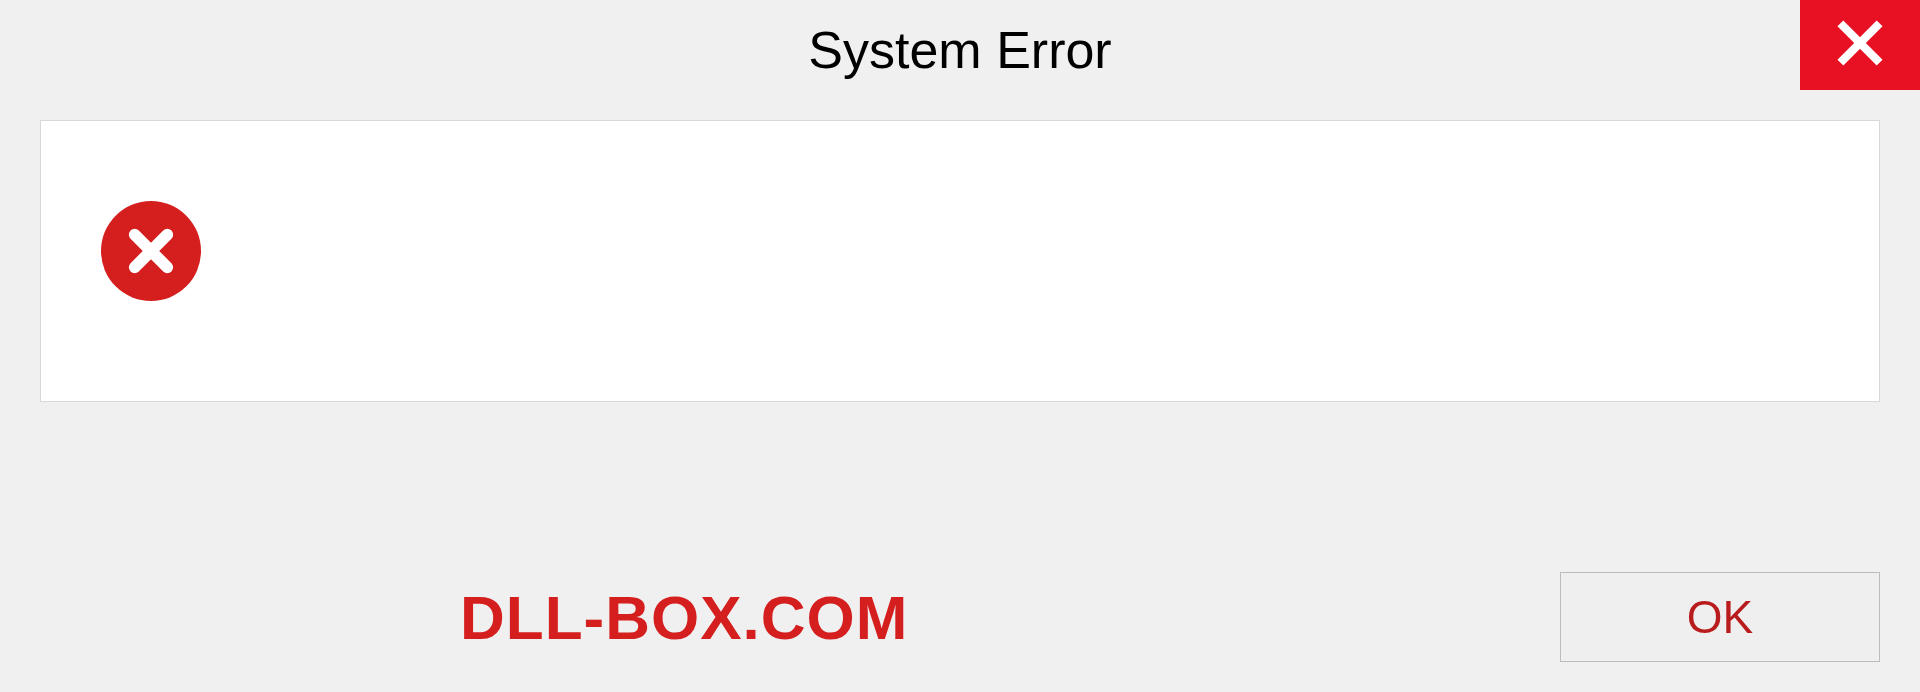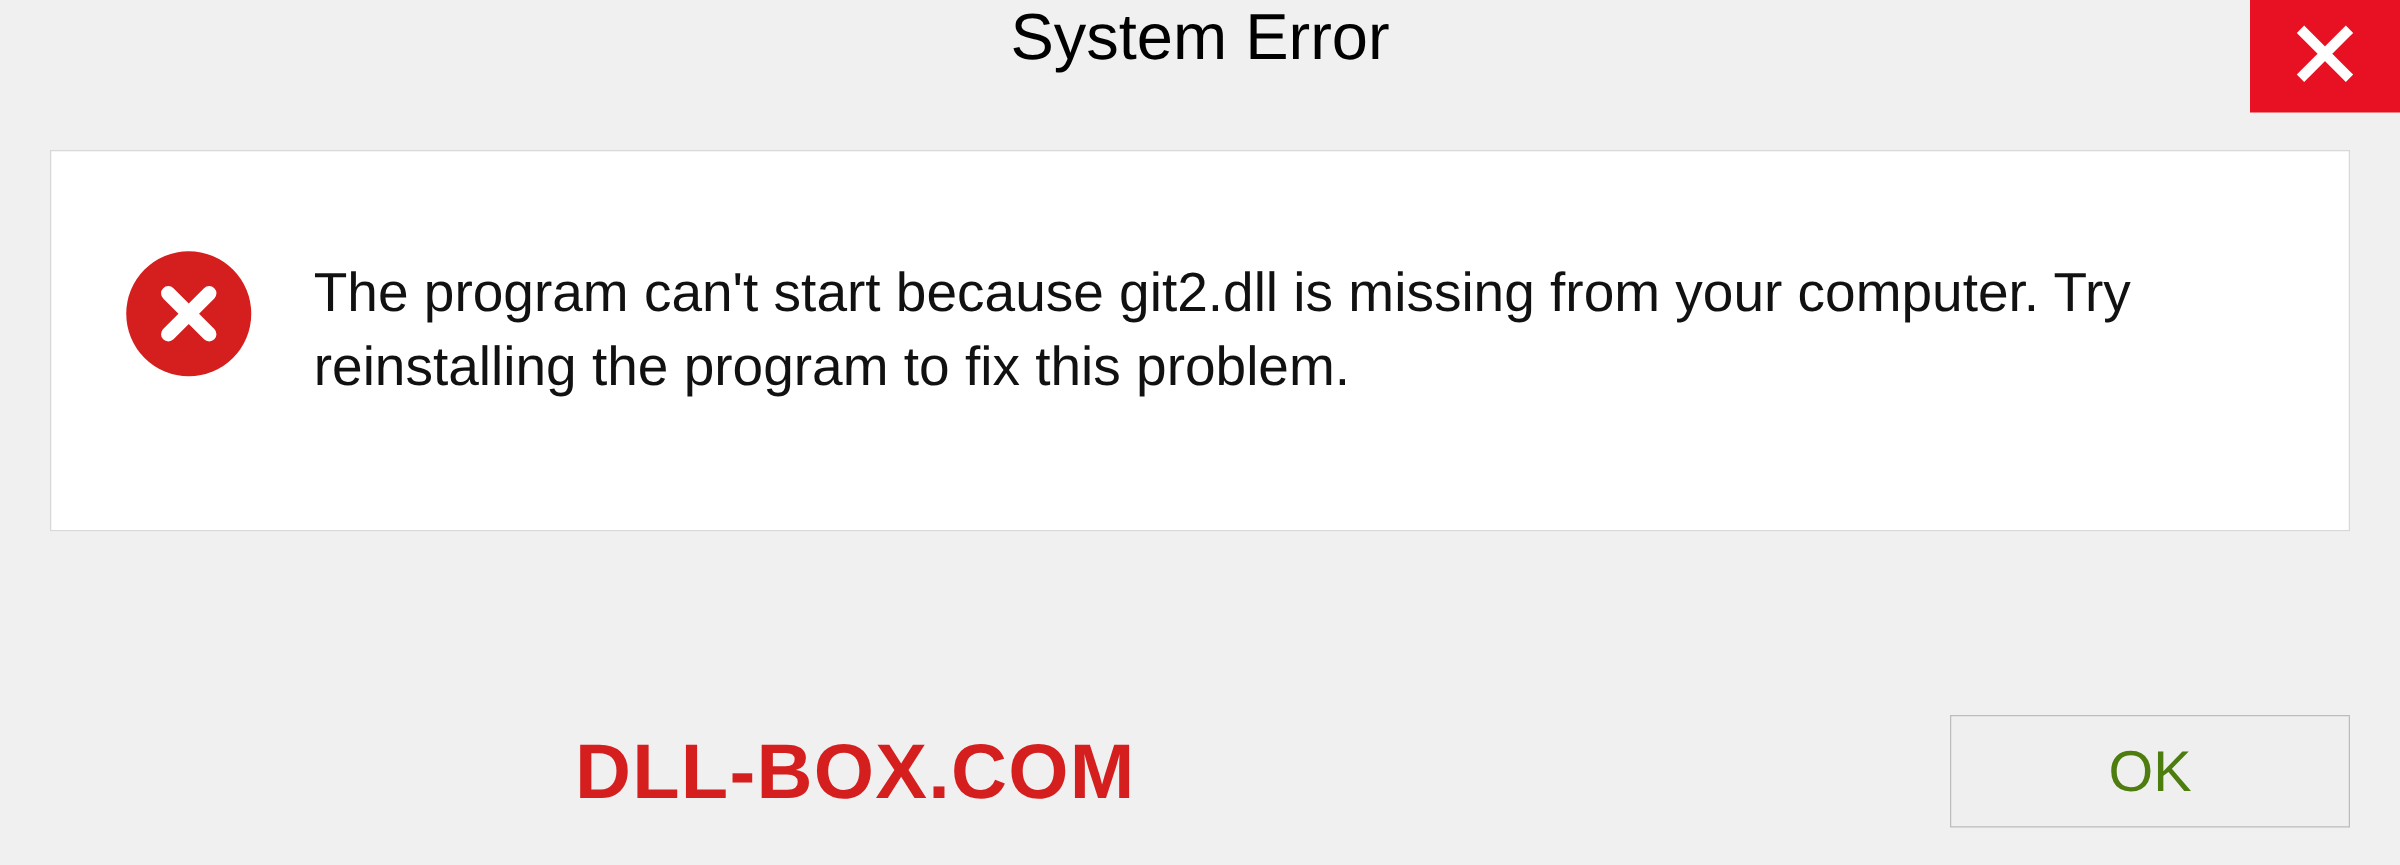--- a/index.html
+++ b/index.html
@@ -12,20 +12,21 @@
       height: 692px;
       background: #f0f0f0;
       font-family: "Segoe UI", Tahoma, Arial, sans-serif;
       position: relative;
       overflow: hidden;
     }
     .titlebar {
       position: relative;
       height: 100px;
       display: flex;
+      align-items: center;
       justify-content: center;
     }
     .title {
       font-size: 52px;
       color: #000;
       font-weight: 400;
     }
     .close-button {
       position: absolute;
       top: 0;
@@ -92,21 +93,21 @@
       letter-spacing: 1px;
       font-family: Arial, sans-serif;
       margin-left: 420px;
     }
     .ok-button {
       width: 320px;
       height: 90px;
       background: #efefef;
       border: 1px solid #bcbcbc;
       font-size: 46px;
-      color: #4d7c0f;
+      color: #b91c1c;
       display: flex;
       align-items: center;
       justify-content: center;
       cursor: pointer;
     }
   </style>
 </head>
 <body>
 
 <div class="titlebar">
@@ -121,21 +122,20 @@
 </div>
 
 <div class="content-area">
   <div class="error-icon">
     <div class="error-icon-circle">
       <svg viewBox="0 0 24 24">
         <path d="M5 5 L19 19 M19 5 L5 19" stroke="#ffffff" stroke-width="5" stroke-linecap="round" fill="none"></path>
       </svg>
     </div>
   </div>
-  <div class="message">The program can't start because git2.dll is missing from your computer. Try reinstalling the program to fix this problem.</div>
 </div>
 
 <div class="footer">
   <div class="watermark">DLL-BOX.COM</div>
   <div class="ok-button">
     <span>OK</span>
   </div>
 </div>
 
 </body></html>

